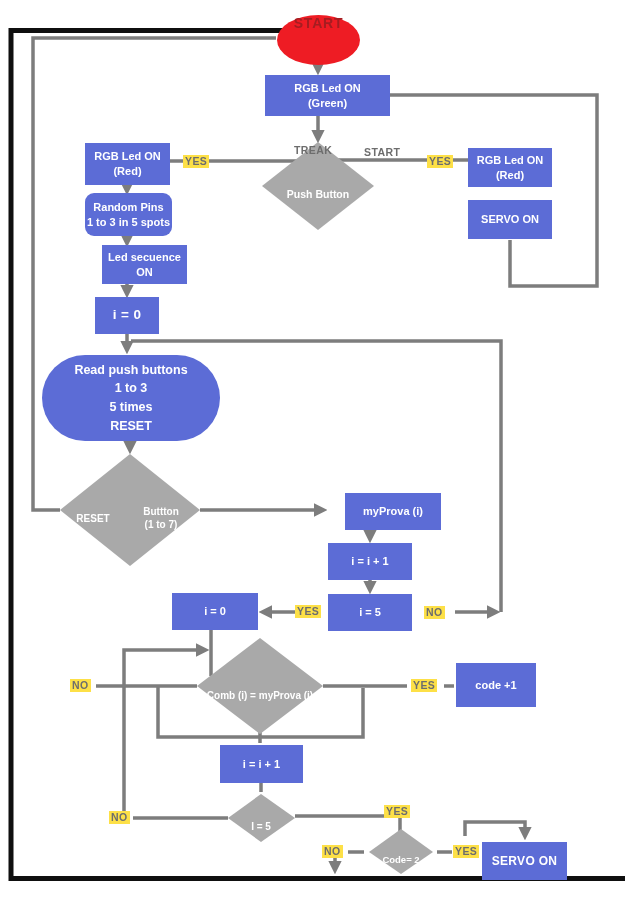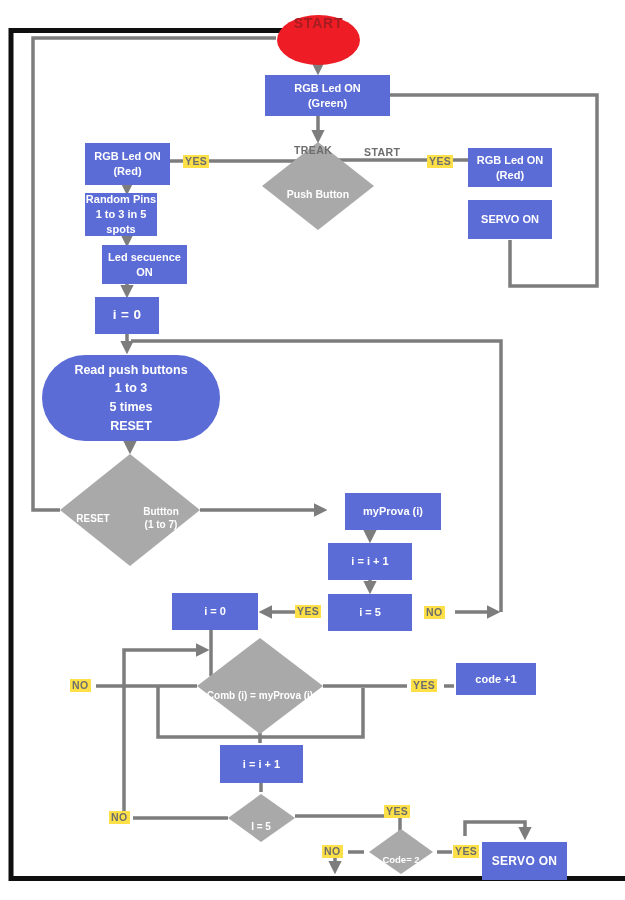--- a/index.html
+++ b/index.html
@@ -129,21 +129,21 @@
   </div>
 
   <div class="node" style="left:265px;top:75px;width:125px;height:41px;">
     <span>RGB Led ON
 (Green)</span>
   </div>
   <div class="node" style="left:85px;top:143px;width:85px;height:42px;">
     <span>RGB Led ON
 (Red)</span>
   </div>
-  <div class="node" style="left:85px;top:193px;width:72px;height:43px;">
+  <div class="node" style="left:85px;top:193px;width:87px;height:43px;border-radius:9px;">
     <span>Random Pins
 1 to 3 in 5 spots</span>
   </div>
   <div class="node" style="left:85px;top:245px;width:85px;height:39px;margin-left:17px;">
     <span>Led secuence
 ON</span>
   </div>
   <div class="node big" style="left:95px;top:297px;width:64px;height:37px;">
     <span>i = 0</span>
   </div>
@@ -167,21 +167,21 @@
   </div>
   <div class="node" style="left:328px;top:543px;width:84px;height:37px;">
     <span>i = i + 1</span>
   </div>
   <div class="node" style="left:328px;top:594px;width:84px;height:37px;">
     <span>i = 5</span>
   </div>
   <div class="node" style="left:172px;top:593px;width:86px;height:37px;">
     <span>i = 0</span>
   </div>
-  <div class="node" style="left:456px;top:663px;width:80px;height:32px;">
+  <div class="node" style="left:456px;top:663px;width:80px;height:44px;">
     <span>code +1</span>
   </div>
   <div class="node" style="left:220px;top:745px;width:83px;height:38px;">
     <span>i = i + 1</span>
   </div>
   <div class="node bold" style="left:482px;top:842px;width:85px;height:38px;">
     <span>SERVO ON</span>
   </div>
 
   <div class="dlabel" style="left:263px;top:180px;width:110px;">Push Button</div>

